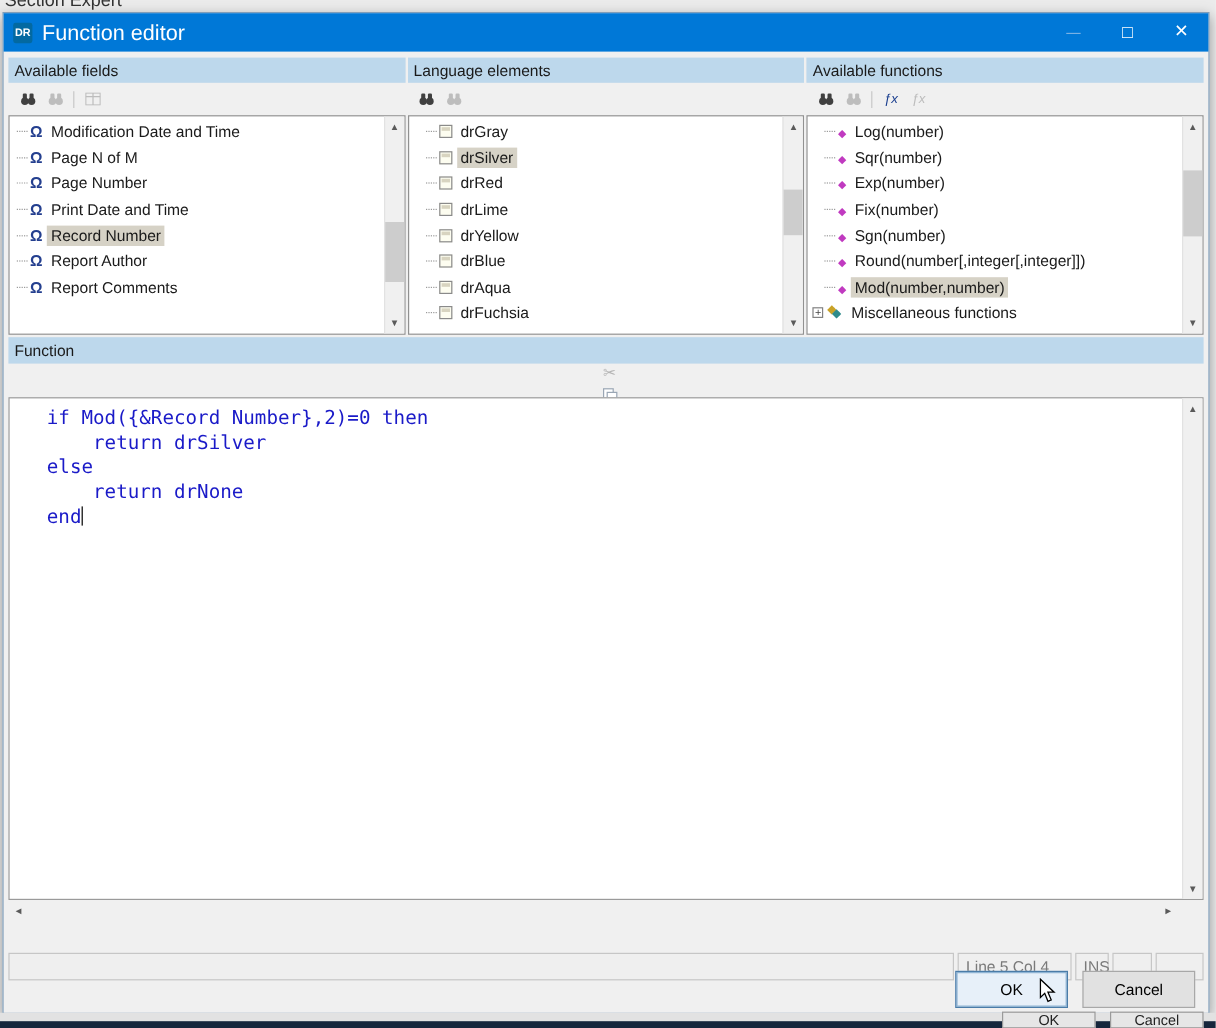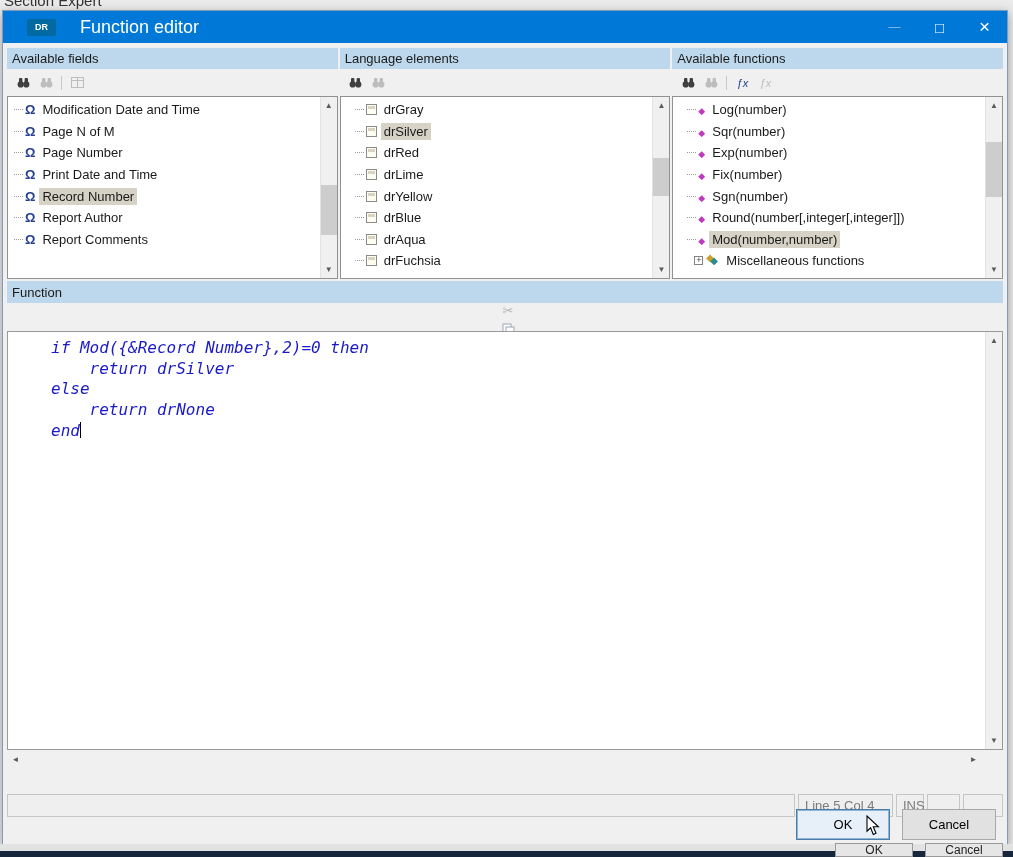--- a/index.html
+++ b/index.html
@@ -15,21 +15,21 @@
             border:1px solid #9a9a9a; font:12px "Liberation Sans",sans-serif; color:#222;
             text-align:center; line-height:13px; overflow:hidden; z-index:2; }
   .bg-btn.ok { right:100px; } .bg-btn.cancel { right:10px; }
 
   
   .dialog { position:absolute; left:2px; top:10px; width:1006px; height:835px;
             background:#f0f0f0; border:1px solid #7f9db9; box-shadow:0 3px 10px rgba(0,0,0,.35); }
 
   .titlebar { position:absolute; top:0; left:0; right:0; height:32px; background:#0078d7;
               display:flex; align-items:center; color:#fff; }
-  .app-icon { width:29px; height:17px; margin:0 24px; background:#0369a1; color:#fff;
+  .app-icon { width:16px; height:17px; margin:0 8px; background:#0369a1; color:#fff;
               font-weight:bold; font-size:9px; display:flex; align-items:center; justify-content:center;
               border-radius:2px; }
   .title { font-size:18px; }
   .win-controls { margin-left:auto; display:flex; height:100%; }
   .win-btn { width:45px; height:100%; display:flex; align-items:center; justify-content:center; }
   .win-btn.min::before { content:"—"; color:#8fbce6; font-size:12px; }
   .win-btn.max::before { content:"□"; color:#fff; font-size:15px; }
   .win-btn.close::before { content:"×"; color:#fff; font-size:19px; }
 
   
@@ -40,21 +40,21 @@
   .tb-sep { width:1px; height:14px; background:#c8c8c8; }
   .i { display:inline-flex; align-items:center; justify-content:center; width:16px; height:16px; }
   .i svg { display:block; }
   .dark { color:#404040; } .grayed { color:#bdbdbd; }
 
   .panel-list { flex:1; background:#fff; border:1px solid #919191; position:relative;
                 overflow:hidden; padding-top:2px; }
   .list-inner { position:absolute; left:0; top:2px; right:17px; bottom:0; overflow:hidden; }
   .tree-row { height:21.6px; display:flex; align-items:center; padding-left:6px; white-space:nowrap; }
   .indented .tree-row { padding-left:14px; }
-  .tree-row.shallow { padding-left:21px; }
+  .tree-row.shallow { padding-left:4px; }
   .tw { width:9px; border-top:1px dotted #9a9a9a; margin-right:2px; flex:none; }
   .icon { flex:none; margin-right:4px; display:inline-block; }
   .omega-icon::before { content:"Ω"; color:#243f8f; font-size:13px; font-weight:bold; }
   .elem-icon { width:11px; height:11px; border:1px solid #8a8a8a; background:#fdfdf0; position:relative; }
   .elem-icon::before { content:""; position:absolute; left:1px; right:1px; top:1px; height:3px; background:#d8d4c0; }
   .func-icon::before { content:"◆"; color:#c03ac0; font-size:9px; }
   .group-expand { width:9px; height:9px; border:1px solid #828282; background:#fff; flex:none;
                   margin-right:3px; display:flex; align-items:center; justify-content:center; }
   .group-expand::before { content:"+"; font-size:9px; line-height:7px; color:#444; }
   .group-icon { width:13px; height:12px; position:relative; }
@@ -83,22 +83,22 @@
   .fx-icon::before { content:"ƒx"; font-style:italic; font-size:11px; color:#333; }
   .fxadd-icon::before { content:"ƒx"; font-style:italic; font-size:11px; color:#1b3f8f; }
   .fxgray-icon::before { content:"ƒx"; font-style:italic; font-size:11px; color:#bdbdbd; }
   .name-label { margin-left:auto; color:#8a8a8a; }
   .name-input { width:148px; height:20px; border:1px solid #8a8a8a; background:#fff;
                 margin-right:2px; font:13px "Liberation Sans",sans-serif; padding:0 3px; }
 
   
   .editor { position:absolute; top:320px; left:4px; width:996px; height:419px;
             background:#fff; border:1px solid #9a9a9a; }
-  .code { position:absolute; top:6px; left:0; right:18px; bottom:0; padding-left:43px;
-          font-family:"DejaVu Sans Mono",monospace; font-size:16px; line-height:20.7px; color:#1a1ac8;font-style:italic; }
+  .code { position:absolute; top:6px; left:0; right:18px; bottom:0; padding-left:31px;
+          font-family:"DejaVu Sans Mono",monospace; font-size:16px; line-height:20.7px; color:#1a1ac8; }
   .code-line, .code-line span { white-space:pre; }
   .caret { display:inline-block; width:1.5px; height:16px; background:#000; vertical-align:-2px; }
 
   .hscroll { position:absolute; top:740px; left:4px; width:975px; height:17px; background:#f0f0f0; }
   .hsb-btn { position:absolute; top:0; width:17px; height:17px; display:flex; align-items:center;
              justify-content:center; font-size:8px; color:#5a5a5a; }
   .hsb-left { left:0; } .hsb-right { right:0; }
   .hsb-left::before { content:"◄"; } .hsb-right::before { content:"►"; }
   .sb-corner { position:absolute; top:740px; right:4px; width:21px; height:17px; background:#f0f0f0; }
 

